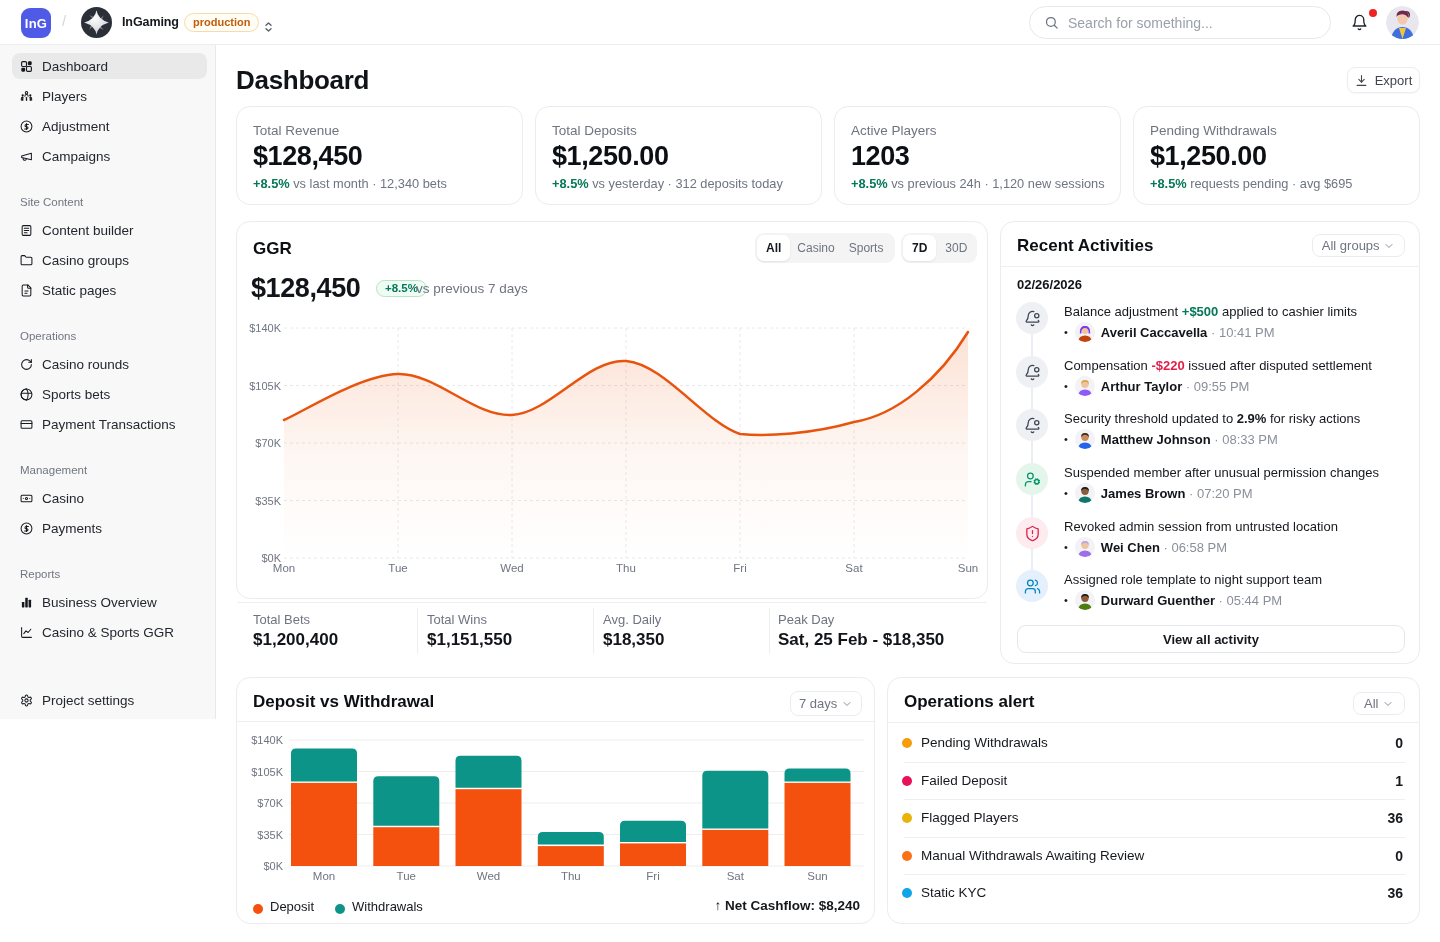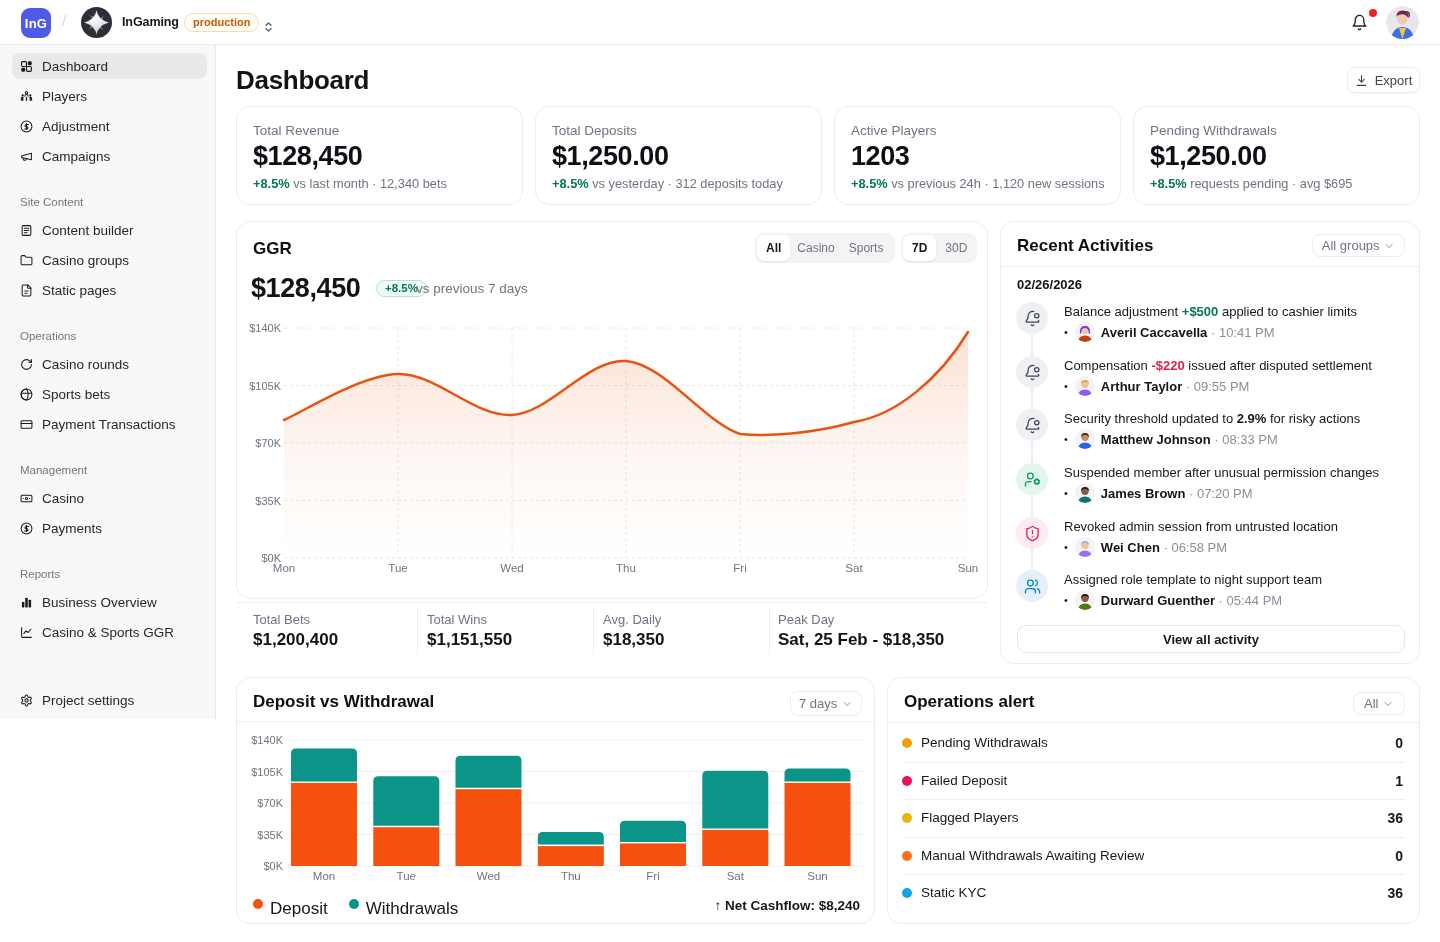--- a/index.html
+++ b/index.html
@@ -73,20 +73,24 @@
         </g>
         <path d="M15.5 3.2 Q16.8 12.2 27.8 15.5 Q16.8 18.8 15.5 27.8 Q14.2 18.8 3.2 15.5 Q14.2 12.2 15.5 3.2 Z" fill="url(#star)"></path>
       </svg>
     </div>
   <div class="orgname">InGaming</div>
   <div class="prodbadge">production</div>
   <div class="chev"><svg width="9" height="10" viewBox="0 0 9 10" fill="none" stroke="#5a616b" stroke-width="1.4" stroke-linecap="round" stroke-linejoin="round">
         <path d="M2 3.2 L4.5 1 L7 3.2"></path>
         <path d="M2 6.8 L4.5 9 L7 6.8"></path>
       </svg></div>
+  <div class="search"><svg width="15" height="15" viewBox="0 0 24 24" fill="none" stroke="#6b7280" stroke-width="2">
+        <circle cx="11" cy="11" r="7"></circle>
+        <line x1="16.5" y1="16.5" x2="21" y2="21" stroke-linecap="round"></line>
+      </svg>Search for something...</div>
   <div class="bellbtn">
       <svg width="17" height="17" viewBox="0 0 24 24" fill="none" stroke="#1f242b" stroke-width="1.9" stroke-linecap="round" stroke-linejoin="round">
         <path d="M6 8a6 6 0 0 1 12 0c0 7 3 9 3 9H3s3-2 3-9"></path>
         <path d="M10.3 21a1.94 1.94 0 0 0 3.4 0"></path>
       </svg>
     </div>
   <div class="belldot"></div>
   <div class="uav"><svg width="33" height="33" viewBox="0 0 33 33">
         <circle cx="16.5" cy="16.5" r="16.5" fill="#e9e7ee"></circle>
         <path d="M5 33 Q7 21 16.5 21 Q26 21 28 33 Z" fill="#3d6fe0"></path>
@@ -467,21 +471,21 @@
           <path d="M547.5,103.4 L547.5,95.5 Q547.5,90.5 552.5,90.5 L608.5,90.5 Q613.5,90.5 613.5,95.5 L613.5,103.4 Z" fill="#0d9488"></path>
           <rect x="547.5" y="104.9" width="66" height="83.1" fill="#f4510e"></rect>
           <text x="87" y="202" font-size="11.5" fill="#6e7480" text-anchor="middle">Mon</text>
           <text x="169.3" y="202" font-size="11.5" fill="#6e7480" text-anchor="middle">Tue</text>
           <text x="251.5" y="202" font-size="11.5" fill="#6e7480" text-anchor="middle">Wed</text>
           <text x="333.8" y="202" font-size="11.5" fill="#6e7480" text-anchor="middle">Thu</text>
           <text x="416" y="202" font-size="11.5" fill="#6e7480" text-anchor="middle">Fri</text>
           <text x="498.3" y="202" font-size="11.5" fill="#6e7480" text-anchor="middle">Sat</text>
           <text x="580.5" y="202" font-size="11.5" fill="#6e7480" text-anchor="middle">Sun</text>
         </svg>
-      <div style="position:absolute;left:16px;top:221px;display:flex;align-items:flex-start;font-size:17px;color:#15181d;"><span style="width:10px;height:10px;border-radius:50%;background:#f4510e;margin-right:7px;"></span>Deposit<span style="width:10px;height:10px;border-radius:50%;background:#0d9488;margin:0 7px 0 21px;"></span>Withdrawals</div>
+      <div style="position:absolute;left:16px;top:221px;display:flex;align-items:flex-end;font-size:13px;color:#15181d;"><span style="width:10px;height:10px;border-radius:50%;background:#f4510e;margin-right:7px;"></span>Deposit<span style="width:10px;height:10px;border-radius:50%;background:#0d9488;margin:0 7px 0 21px;"></span>Withdrawals</div>
       <div style="position:absolute;right:14px;top:220px;font-size:13.5px;font-weight:700;color:#15181d;">↑ Net Cashflow: $8,240</div>
     </div>
     <div class="card" id="ops" style="height:247px;overflow:hidden;">
       <div style="position:absolute;left:16px;top:14px;" class="ct">Operations alert</div>
       <div class="sel" style="position:absolute;left:465px;top:14px;width:52px;height:23px;">All&nbsp;<svg width="12" height="12" viewBox="0 0 24 24" fill="none" stroke="#8a909a" stroke-width="2" stroke-linecap="round" stroke-linejoin="round">
             <path d="m6 9 6 6 6-6"></path>
           </svg></div>
       <div class="dvd" style="position:absolute;left:0;top:44px;width:531px;"></div>
       <div style="position:absolute;left:14px;top:60px;width:10px;height:10px;border-radius:50%;background:#f59e0b;"></div>
         <div style="position:absolute;left:33px;top:57px;font-size:13.5px;color:#15181d;">Pending Withdrawals</div>

